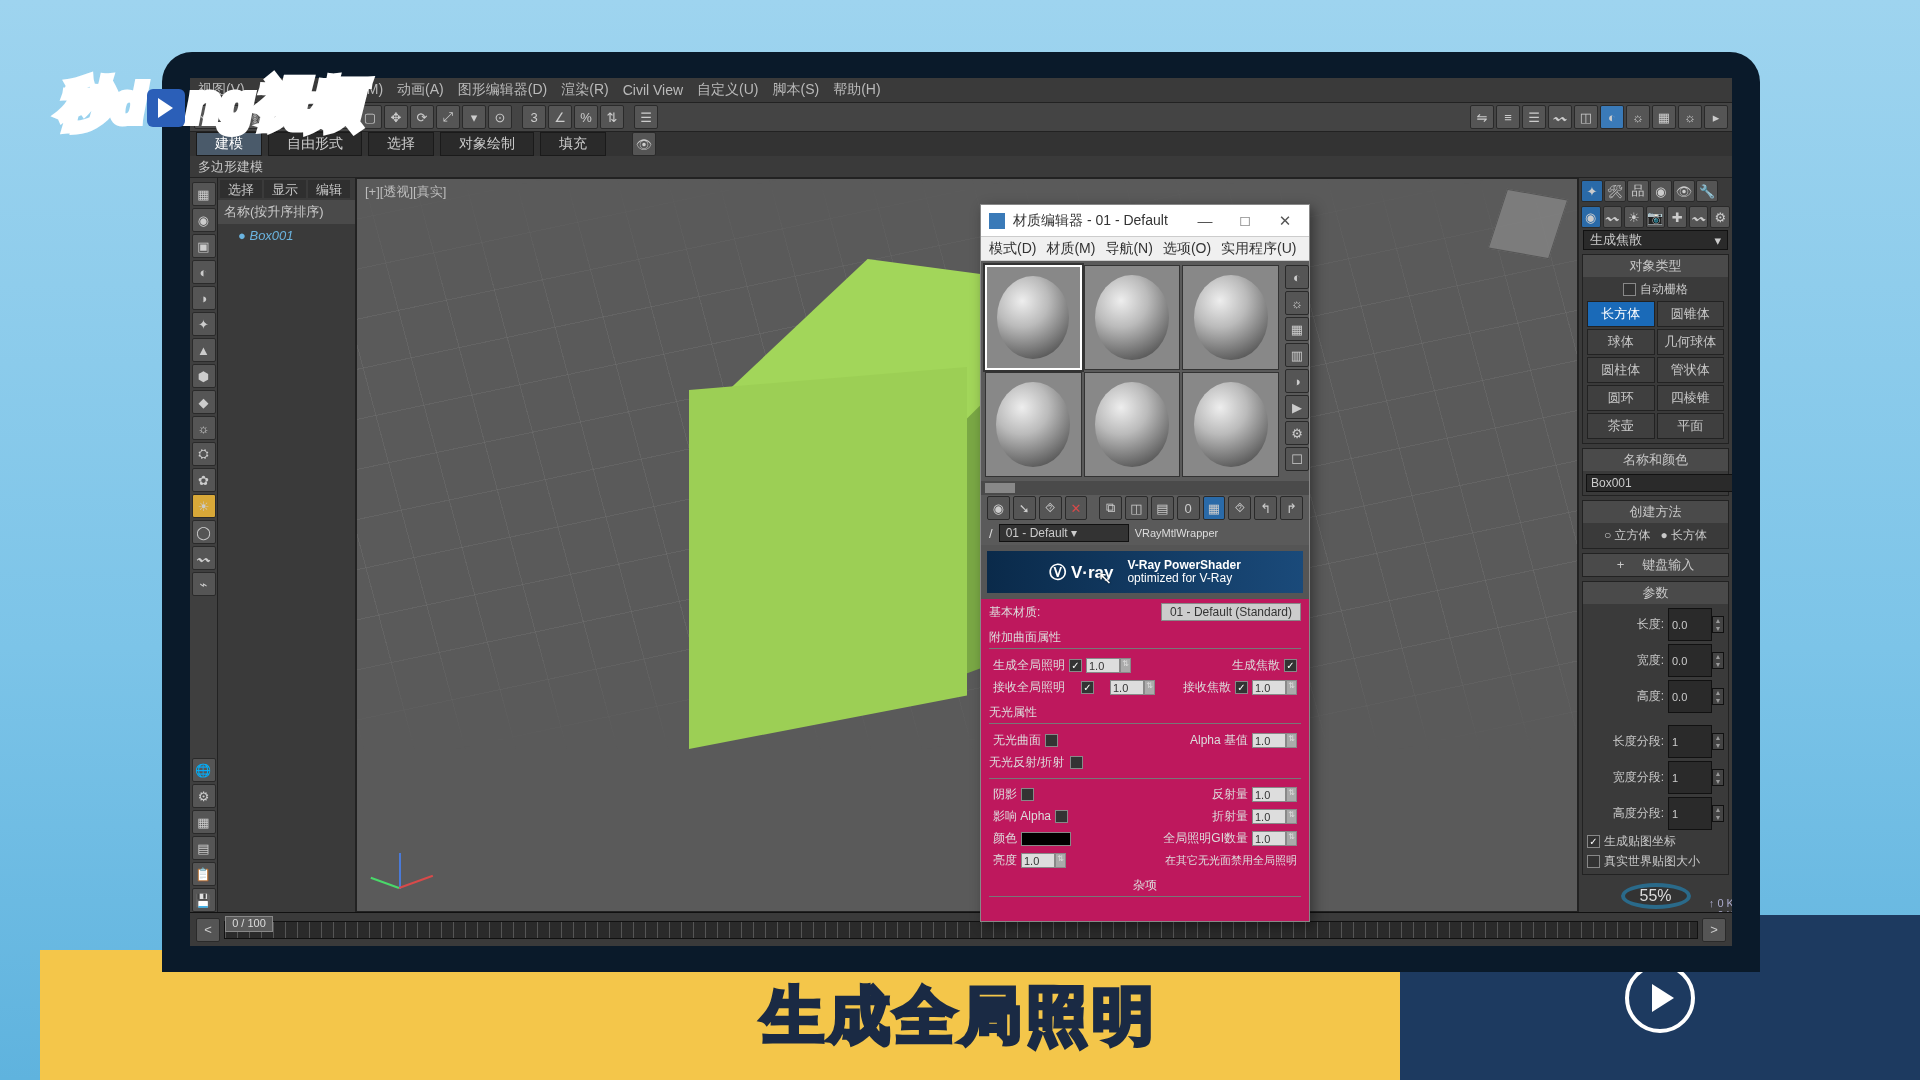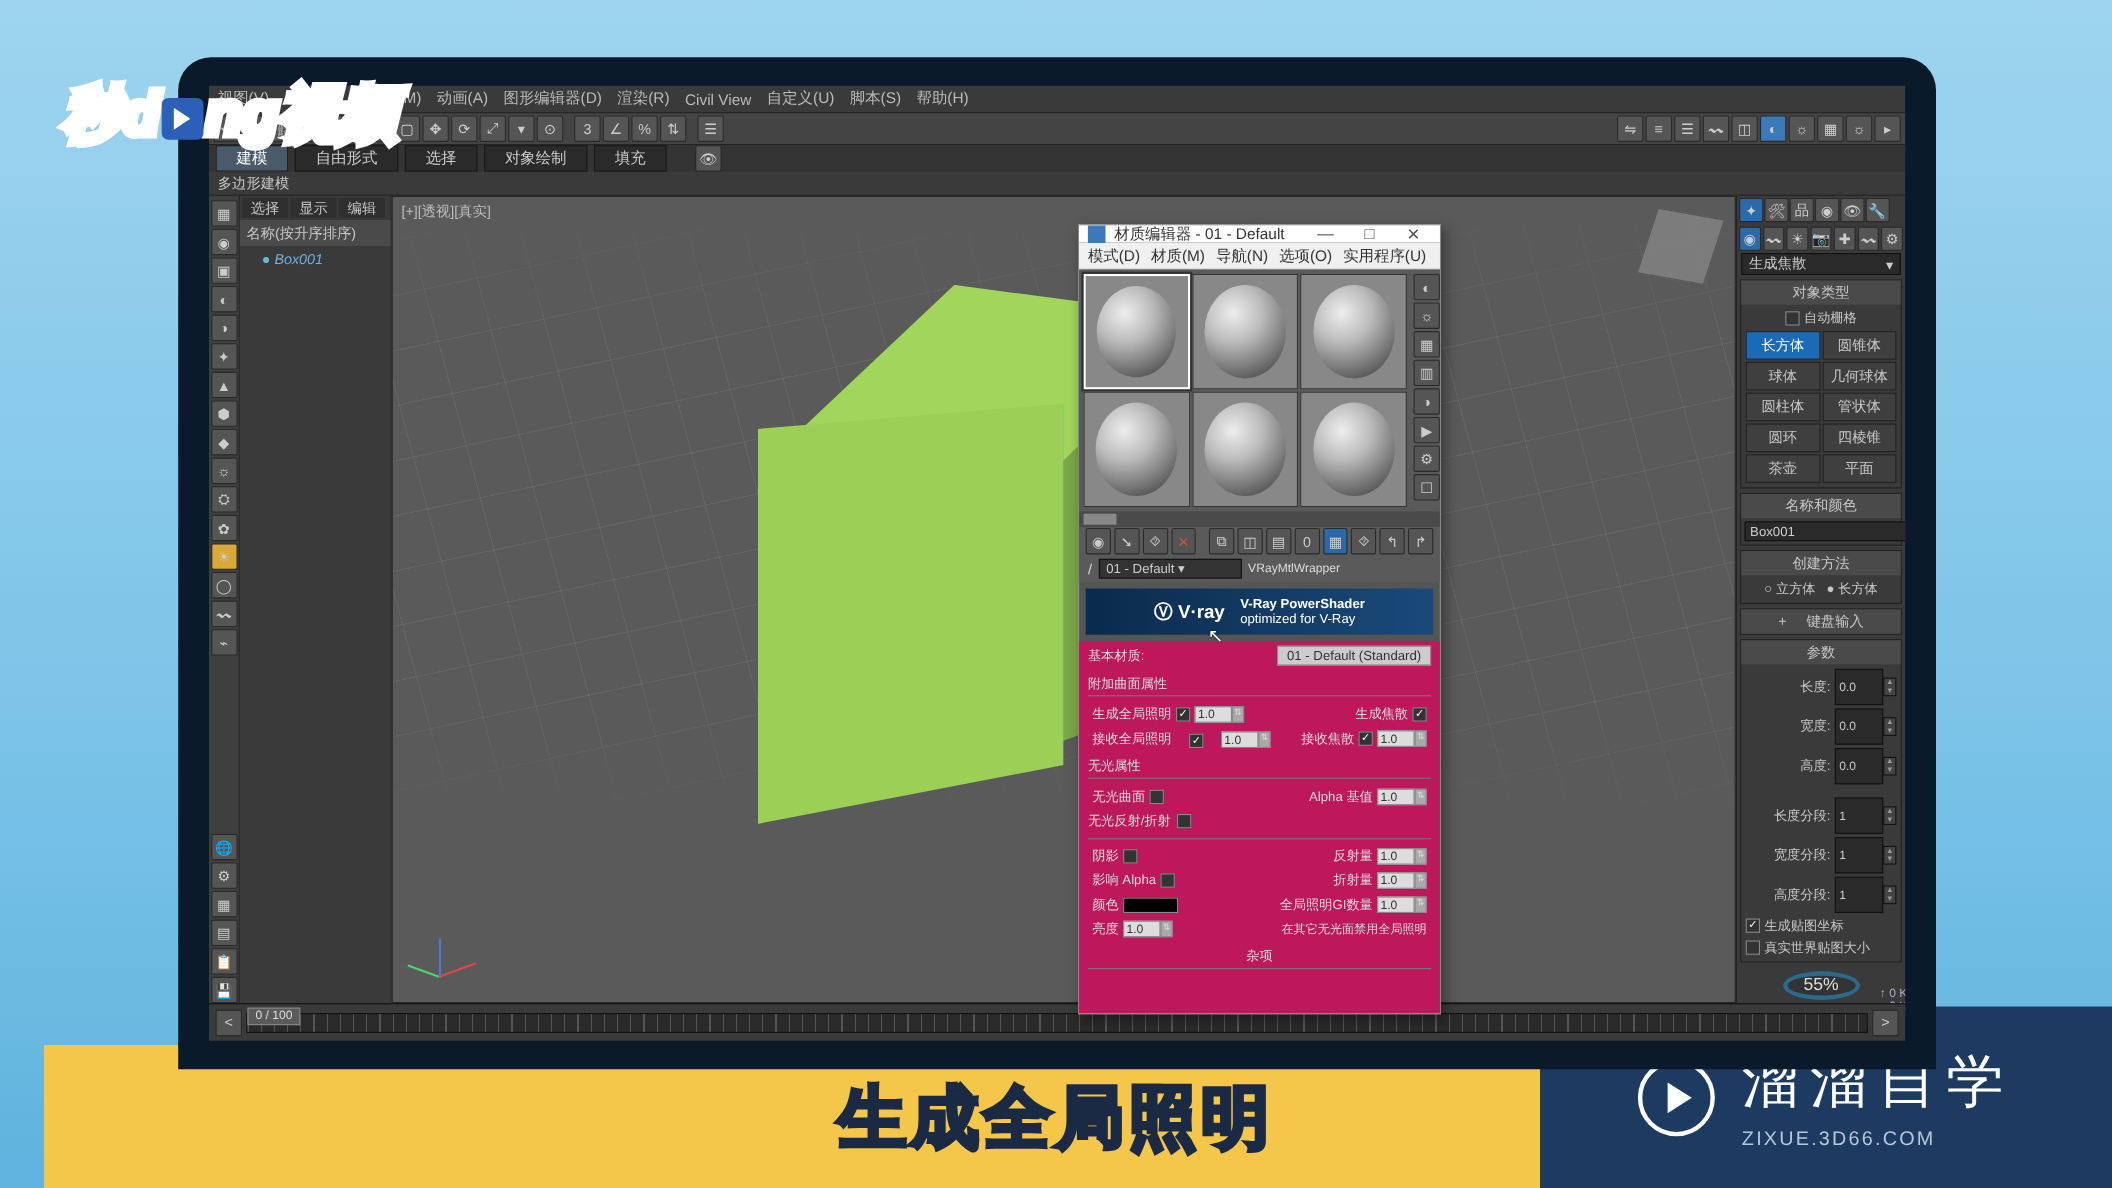--- a/index.html
+++ b/index.html
@@ -71,21 +71,21 @@
   .spinner input{width:44px;height:33px;background:#2a2a2a;border:1px solid #111;color:#ccc;font-size:11px;padding:0 3px;}
   .spinner .arrows{width:12px;height:17px;background:#444;border:1px solid #111;display:flex;flex-direction:column;}
   .spinner .arrows span{flex:1;font-size:7px;text-align:center;line-height:7px;color:#999;}
   .radio-row{display:flex;gap:10px;align-items:center;font-size:12px;justify-content:center;}
   .name-color{display:flex;gap:4px;padding:3px;}
   .name-color input{flex:1;height:18px;background:#2a2a2a;border:1px solid #111;color:#ccc;font-size:12px;padding:0 4px;}
   .gauge{margin:6px auto;width:70px;height:70px;border:4px solid #2a6a8a;border-radius:50%;display:flex;align-items:center;justify-content:center;color:#ddd;font-size:16px;background:#333;position:relative;}
   .gauge-side{position:absolute;right:-56px;top:10px;font-size:11px;color:#aac;text-align:left;}
   
   .mat-editor{position:absolute;left:790px;top:126px;width:330px;height:718px;background:#e8e8e8;border:1px solid #888;box-shadow:4px 4px 12px rgba(0,0,0,.4);display:flex;flex-direction:column;font-size:13px;color:#333;}
-  .me-title{height:16px;background:#fff;display:flex;align-items:center;padding:0 8px;gap:8px;border-bottom:1px solid #ccc;}
+  .me-title{height:32px;background:#fff;display:flex;align-items:center;padding:0 8px;gap:8px;border-bottom:1px solid #ccc;}
   .me-title .ico{width:16px;height:16px;background:#3a7ab8;}
   .me-title .txt{flex:1;font-size:14px;}
   .me-title .winbtn{width:32px;height:20px;display:flex;align-items:center;justify-content:center;color:#555;font-size:15px;}
   .me-menu{height:24px;background:#f0f0f0;display:flex;align-items:center;gap:10px;padding:0 8px;font-size:14px;color:#333;border-bottom:1px solid #ccc;}
   .me-body{flex:1;background:#555;display:flex;flex-direction:column;overflow:hidden;}
   .slot-area{display:flex;}
   .slot-grid{flex:1;display:grid;grid-template-columns:repeat(3,1fr);grid-template-rows:repeat(2,1fr);gap:2px;padding:4px;background:#5a5a5a;height:220px;}
   .slot{background:#888;border:1px solid #333;position:relative;display:flex;align-items:center;justify-content:center;}
   .slot.sel{border:2px solid #fff;outline:2px solid #333;}
   .sphere{width:78%;height:82%;border-radius:50%;background:radial-gradient(circle at 35% 30%,#eee 0%,#bbb 35%,#666 75%,#333 100%);}
@@ -119,24 +119,20 @@
 </head>
 <body>
 
 <div class="page-bg">
 
   <div class="yellow-bar"></div>
   <div class="yellow-caption">生成全局照明</div>
 
   <div class="brand-box">
     <div class="brand-play"></div>
-    <div class="brand-txt">
-      <span class="cn">溜溜自学</span>
-      <span class="en">ZIXUE.3D66.COM</span>
-    </div>
   </div>
 
   <div class="logo-video">
     <span>秒</span><span class="d">d</span><span class="play"></span><span>ng</span><span>视频</span>
   </div>
 
   <div class="monitor-frame">
     <div class="app">
 
       <div class="menu-bar">
@@ -504,21 +500,21 @@
                     <input value="1.0" style="">
                     <div class="ar">⇅</div>
                   </div>
                 </span>
               <span style="display:flex;gap:4px;align-items:center">
                   <span>生成焦散</span>
                   <span class="chk on"></span>
                 </span>
             </div>
             <div class="me-row" style="justify-content:space-between;padding:0 4px">
-              <span style="display:flex;gap:16px;align-items:flex-end">
+              <span style="display:flex;gap:16px;align-items:center">
                   <span class="lbl">接收全局照明</span>
                   <span class="chk on"></span>
                   <div class="mini-spin">
                     <input value="1.0" style="">
                     <div class="ar">⇅</div>
                   </div>
                 </span>
               <span style="display:flex;gap:4px;align-items:center">
                   <span>接收焦散</span>
                   <span class="chk on"></span>

